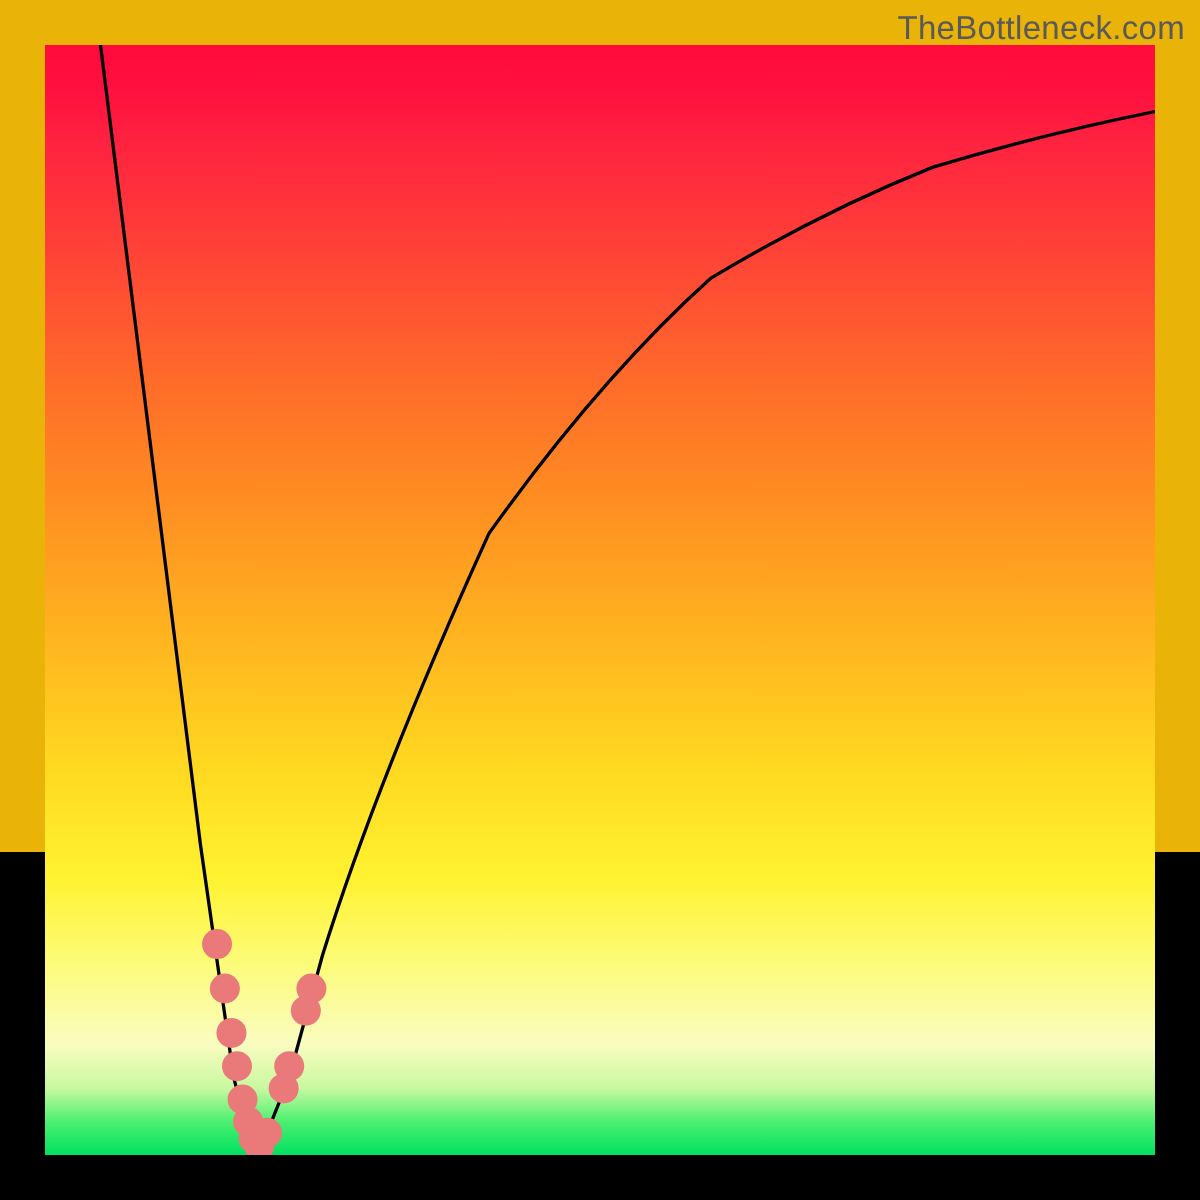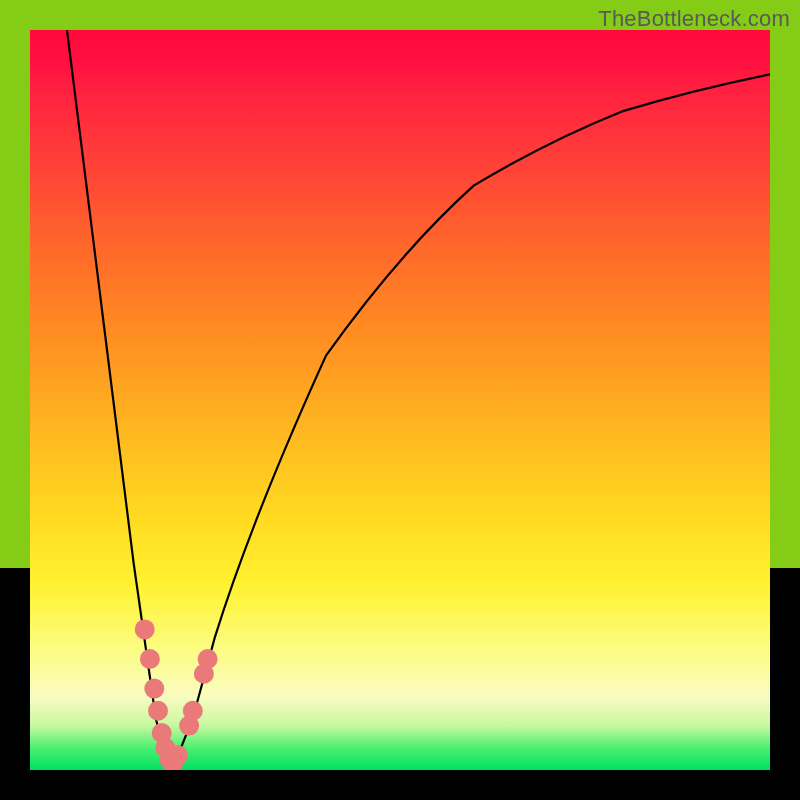--- a/index.html
+++ b/index.html
@@ -10,21 +10,21 @@
     overflow: hidden;
     background: #000;
     font-family: Arial, Helvetica, sans-serif;
   }
   .frame {
     position: absolute;
     left: 0;
     top: 0;
     width: 800px;
     height: 568px;
-    background: #84cc16;
+    background: #eab308;
   }
   .plot {
     position: absolute;
     left: 30px;
     top: 30px;
     width: 740px;
     height: 740px;
     background: linear-gradient(to bottom,
       #ff0a3a 0%,
       #ff1040 4%,

